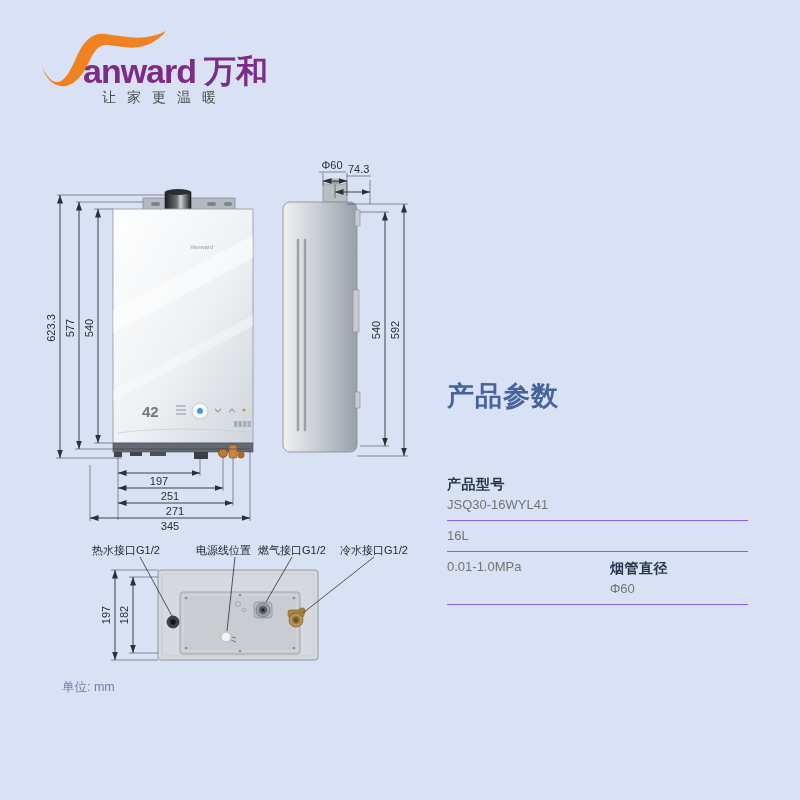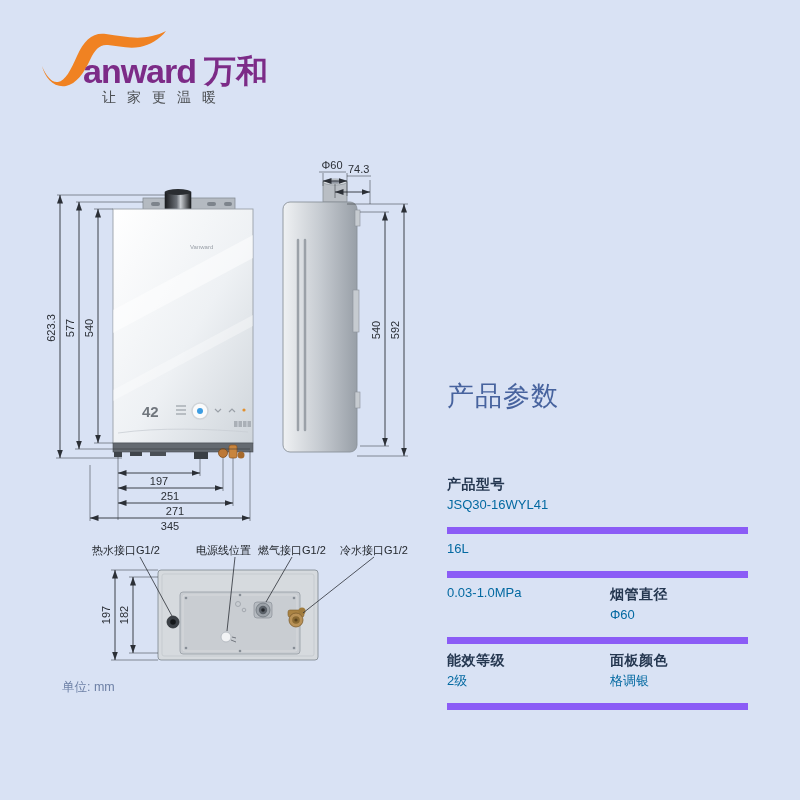--- a/index.html
+++ b/index.html
@@ -7,25 +7,25 @@
     width:800px;height:800px;position:relative;overflow:hidden;
     background:#d9e2f4;
     font-family:"Liberation Sans","DejaVu Sans",sans-serif;
   }
   .abs{position:absolute;}
   
   #logo{left:36px;top:26px;width:250px;height:84px;}
   
   #drawing{left:30px;top:140px;width:410px;height:570px;}
   
-  #title{left:447px;top:378px;font-size:27px;font-weight:normal;color:#47639e;letter-spacing:1px;}
+  #title{left:447px;top:378px;font-size:27px;font-weight:bold;color:#47639e;letter-spacing:1px;}
   #spec-table{left:447px;top:468px;width:301px;}
-  .spec-row{display:grid;grid-template-columns:163px 1fr;padding:8px 0 15px;border-bottom:7px solid #8b5cf6;}
+  .spec-row{display:grid;grid-template-columns:163px 1fr;padding:8px 0 8px;border-bottom:1px solid #8b5cf6;}
   .spec-label{font-size:14px;font-weight:bold;color:#253750;line-height:16px;margin-bottom:6px;letter-spacing:0.5px;}
-  .spec-value{font-size:13px;color:#0369a1;line-height:14px;}
+  .spec-value{font-size:13px;color:#737373;line-height:14px;}
   
   text{font-family:"Liberation Sans","DejaVu Sans",sans-serif;}
   .dim{font-size:11px;fill:#2b2f36;}
   .callout{font-size:11px;fill:#23272d;}
   .dl{stroke:#2b2f36;stroke-width:0.9;fill:none;}
   .xl{stroke:#2b2f36;stroke-width:0.6;fill:none;opacity:0.85;}
   .ldr{stroke:#2b2f36;stroke-width:0.8;fill:none;}
 </style>
 </head>
 <body>
@@ -241,30 +241,20 @@
       <div class="spec-value">JSQ30-16WYL41</div>
     </div>
   </div>
   <div class="spec-row">
     <div class="spec-cell">
       <div class="spec-value">16L</div>
     </div>
   </div>
   <div class="spec-row">
     <div class="spec-cell">
-      <div class="spec-value">0.03-1.0MPa</div>
+      <div class="spec-value">0.01-1.0MPa</div>
     </div>
     <div class="spec-cell">
       <div class="spec-label">烟管直径</div>
       <div class="spec-value">Φ60</div>
     </div>
   </div>
-  <div class="spec-row">
-    <div class="spec-cell">
-      <div class="spec-label">能效等级</div>
-      <div class="spec-value">2级</div>
-    </div>
-    <div class="spec-cell">
-      <div class="spec-label">面板颜色</div>
-      <div class="spec-value">格调银</div>
-    </div>
-  </div>
 </div>
 
 </body></html>

